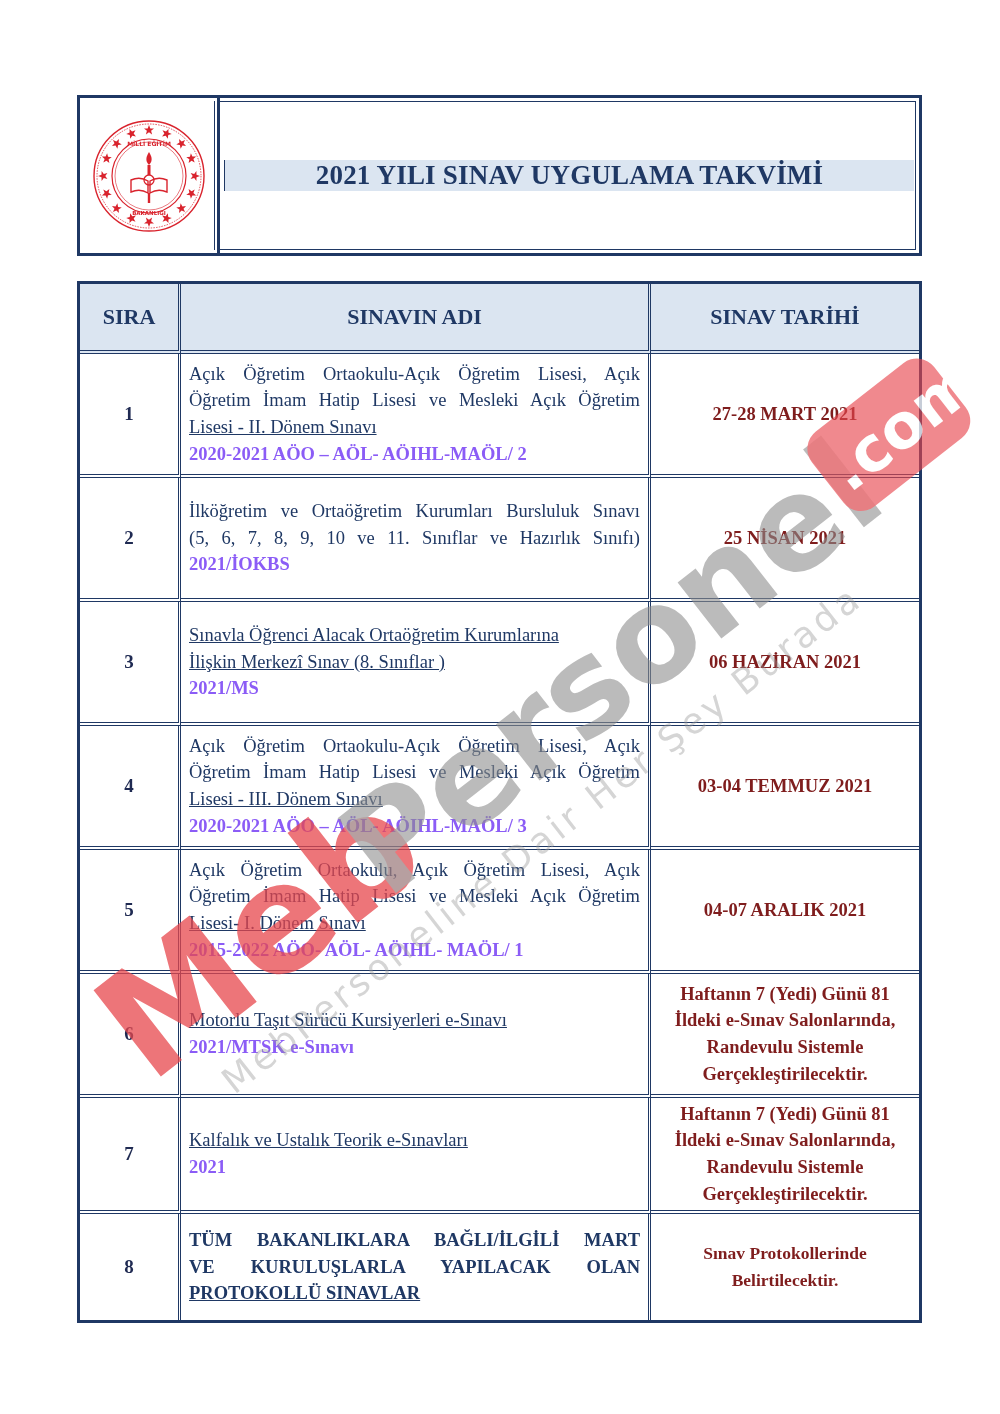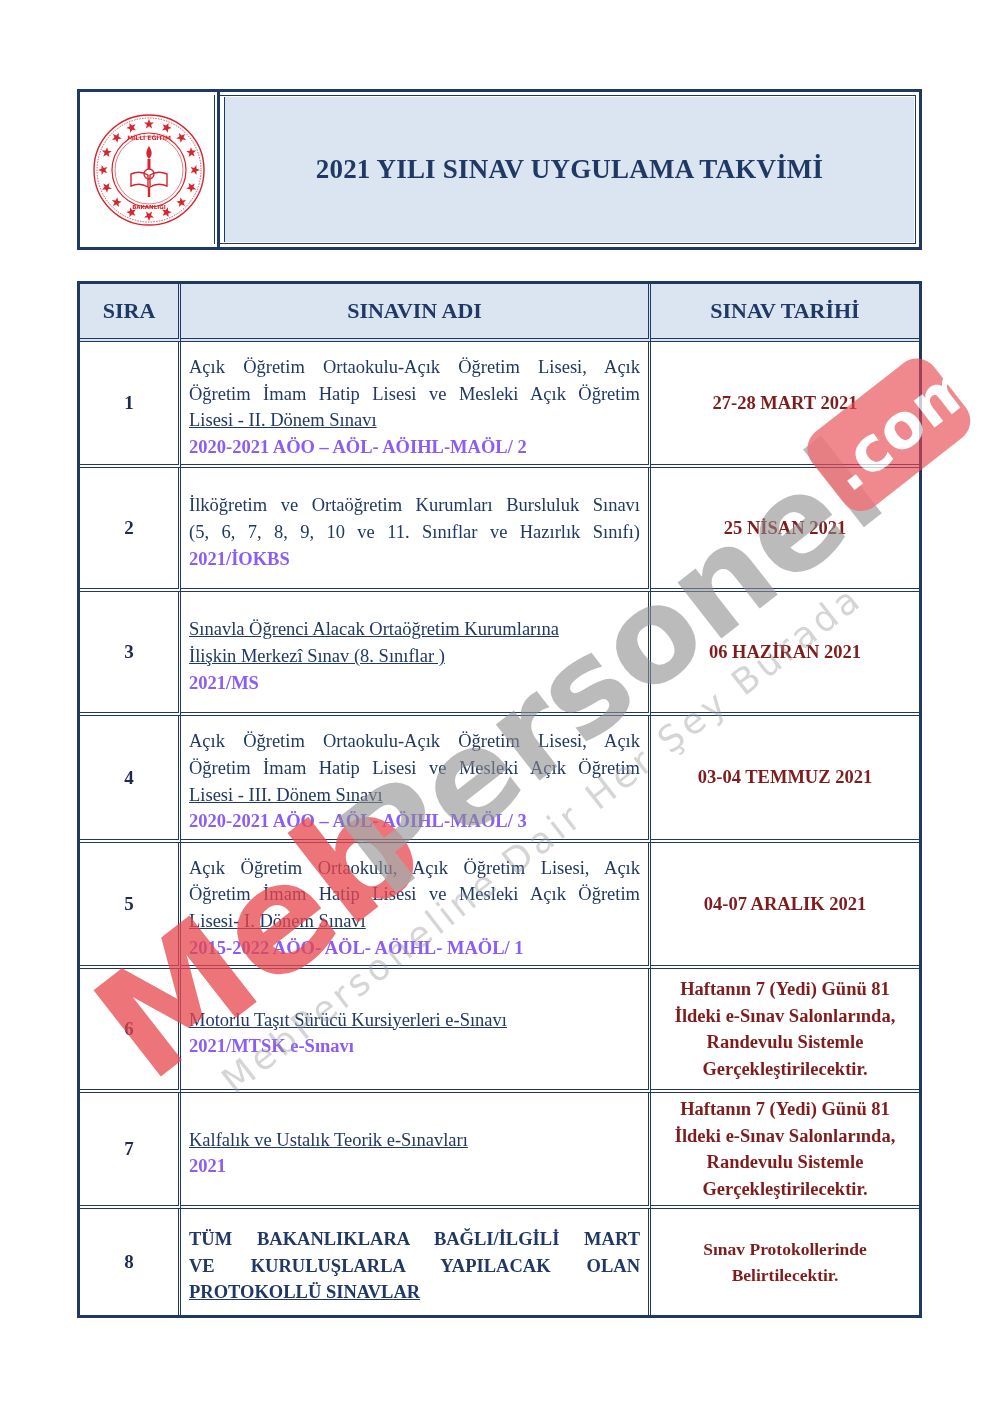--- a/index.html
+++ b/index.html
@@ -1,23 +1,24 @@
 <!DOCTYPE html>
 <html><head>
   <meta charset="utf-8">
   <style>
     * { box-sizing: border-box; margin: 0; padding: 0; }
     html, body { width: 1000px; height: 1414px; background: #ffffff; }
     body { position: relative; font-family: "Liberation Serif", "DejaVu Serif", serif; color: #1f2a52; overflow: hidden; }
 
     
     .title-block {
-      position: absolute; left: 77px; top: 89px; width: 845px; height: 161px;
+      position: absolute; left: 77px; top: 95px; width: 845px; height: 161px;
       border: 3px solid #1f3864;
       display: flex;
+      align-items: center;
     }
     .title-block::before {
       content: ""; position: absolute; left: 3px; top: 3px; right: 3px; bottom: 3px;
       border: 1px solid #1f3864; pointer-events: none;
     }
     .logo-cell {
       width: 140px; height: 100%; position: relative; background: #fff;
       border-right: 3px solid #1f3864;
       display: flex; align-items: center; justify-content: center;
     }
@@ -41,29 +42,29 @@
       border: 3px solid #1f3864;
     }
     .schedule td, .schedule th {
       border-right: 3px double #1f3864;
       border-bottom: 4px double #1f3864;
       vertical-align: middle;
     }
     .schedule tr td:last-child, .schedule tr th:last-child { border-right: none; }
     .schedule tr:last-child td { border-bottom: none; }
     .schedule th {
-      background: #dbe5f1; height: 58px;
+      background: #dbe5f1; height: 70px;
       font-weight: bold; font-size: 22px; color: #1f3864; text-align: center;
       font-family: "Liberation Serif", serif;
     }
     .col-sira { width: 101px; }
     .col-adi { width: 470px; }
     .col-tarih { width: auto; }
     .sira-cell { text-align: center; font-weight: bold; font-size: 19px; color: #1f2a52; }
-    .adi-cell { padding: 12px 8px 4px 8px; font-size: 18.5px; line-height: 26.6px; color: #1f3864; text-align: justify; }
+    .adi-cell { padding: 4px 8px 4px 8px; font-size: 18.5px; line-height: 26.6px; color: #1f3864; text-align: justify; }
     .adi-line { display: block; text-align: justify; text-align-last: justify; }
     .adi-line.last { text-align-last: left; text-decoration: underline; }
     .adi-code { display: block; font-weight: bold; color: #8b5cf6; }
     .adi-caps { font-weight: bold; text-align-last: justify; }
     .tarih-cell { text-align: center; font-weight: bold; font-size: 18.5px; line-height: 26.6px; color: #7f1d1d; padding: 0 6px; }
     .tarih-line { display: block; }
 
     
     .watermark { position: absolute; left: 0; top: 0; width: 1000px; height: 1414px; pointer-events: none; }
   </style>

